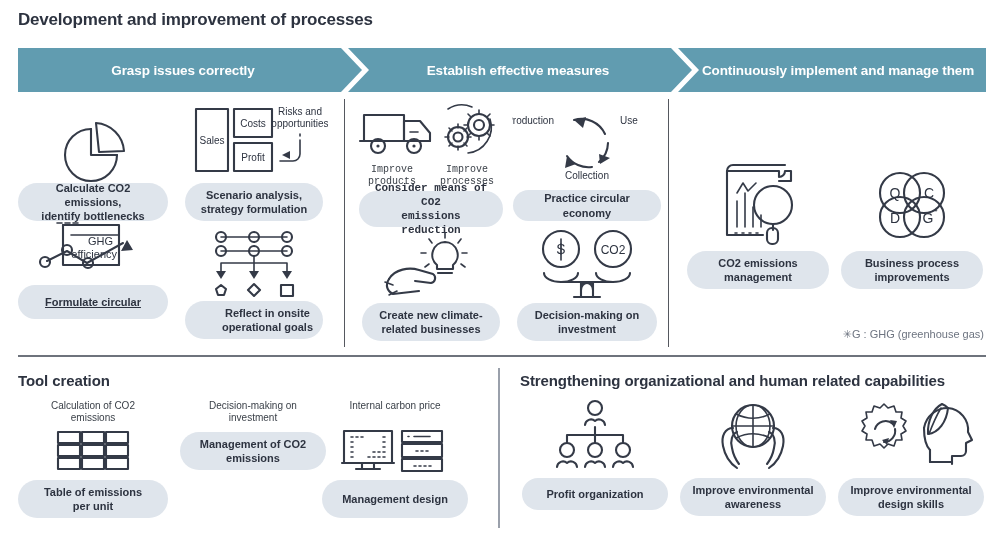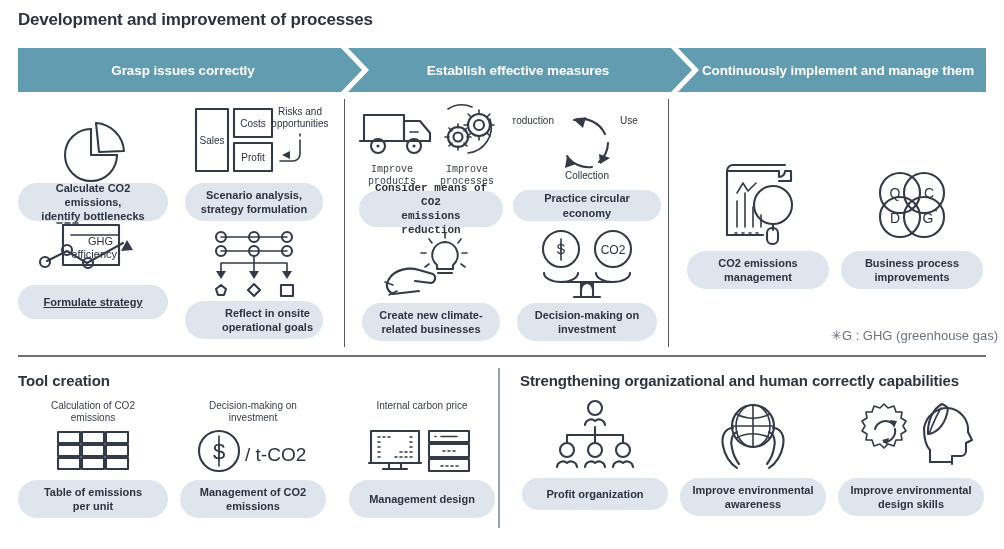--- a/index.html
+++ b/index.html
@@ -51,22 +51,22 @@
     background: #dfe5ec; border-radius: 22px;
     display: flex; align-items: center; justify-content: center; text-align: center;
     font-size: 11px; font-weight: bold; line-height: 1.28; color: #2d3340;
     padding: 7px 10px;
   }
 
   .sublabel { font-size: 10px; color: #3b4149; text-align: center; line-height: 1.2; font-weight: normal; }
 
   
   .footnote {
-    position: absolute; right: 6px; top: 328px;
-    font-size: 13px; color: #6d7480; white-space: nowrap;
+    position: absolute; right: 20px; top: 328px;
+    font-size: 11px; color: #6d7480; white-space: nowrap;
   }
 
   
   .hrule { position: absolute; left: 18px; top: 355px; width: 968px; height: 2px; background: #6e737c; }
 
   
   .bottom { position: absolute; left: 0; top: 362px; width: 1004px; height: 187px; }
   .bdiv { position: absolute; left: 498px; top: 6px; width: 2px; height: 160px; background: #9aa0ab; }
   .sec-title { position: absolute; font-size: 15px; font-weight: bold; color: #2d3340; letter-spacing: -0.1px; }
   .sec-title.t1 { left: 18px; top: 10px; }
@@ -147,21 +147,21 @@
           <text class="ictext" x="86" y="34" text-anchor="end">GHG</text>
           <text class="ictext" x="90" y="47" text-anchor="end">efficiency</text>
           <path class="st" d="M20 50 L40 40 L60 52 L96 32"></path>
           <circle class="st" cx="18" cy="51" r="5" fill="#fff"></circle>
           <circle class="st" cx="40" cy="39" r="5" fill="#fff"></circle>
           <circle class="st" cx="61" cy="52" r="5" fill="#fff"></circle>
           <path class="st-fill" d="M100 29 l6 10 l-12 1 z"></path>
         </svg>
       </div>
       <div class="pill" style="width:150px; height:34px;">
-        <span>Formulate strategy</span>
+        <span>Formulate circular</span>
       </div>
     </div>
 
     <div class="cell" style="left:180px; top:128px; width:148px;">
       <div class="iconbox" style="height:78px;">
         <svg width="110" height="74" viewBox="0 0 110 74">
           <path class="st-thin" d="M22 10 h66 M22 24 h66"></path>
           <circle class="st" cx="22" cy="10" r="5" fill="#fff"></circle>
           <circle class="st" cx="55" cy="10" r="5" fill="#fff"></circle>
           <circle class="st" cx="88" cy="10" r="5" fill="#fff"></circle>
@@ -311,21 +311,21 @@
 
     <div class="footnote" style="top:233px;">✳G : GHG (greenhouse gas)</div>
   </div>
 
   <div class="hrule"></div>
 
   <div class="bottom">
     <div class="bdiv"></div>
 
     <div class="sec-title t1">Tool creation</div>
-    <div class="sec-title t2">Strengthening organizational and human correctly capabilities</div>
+    <div class="sec-title t2">Strengthening organizational and human related capabilities</div>
 
     <div class="cell" style="left:18px; top:38px; width:150px;">
       <div class="sublabel" style="height:26px;">Calculation of CO2<br>emissions</div>
       <div class="iconbox" style="height:48px;">
         <svg width="78" height="46" viewBox="0 0 78 46">
           <rect class="st" x="4" y="4" width="22" height="11"></rect>
           <rect class="st" x="28" y="4" width="22" height="11"></rect>
           <rect class="st" x="52" y="4" width="22" height="11"></rect>
           <rect class="st" x="4" y="17" width="22" height="11"></rect>
           <rect class="st" x="28" y="17" width="22" height="11"></rect>
@@ -335,34 +335,26 @@
           <rect class="st" x="52" y="30" width="22" height="11"></rect>
         </svg>
       </div>
       <div class="pill" style="width:150px; height:38px; margin-top:6px;">
         <span>Table of emissions<br>per unit</span>
       </div>
     </div>
 
     <div class="cell" style="left:178px; top:38px; width:150px;">
       <div class="sublabel" style="height:26px;">Decision-making on<br>investment</div>
-      <div class="iconbox" style="height:48px;">
-        <svg width="116" height="46" viewBox="0 0 116 46">
-          <circle class="st" cx="24" cy="23" r="20"></circle>
-          <text class="ictext" x="24" y="31" text-anchor="middle" style="font-size:22px;">$</text>
-          <path class="st-thin" d="M24 8 v30"></path>
-          <text class="ictext" x="50" y="33" text-anchor="start" style="font-size:19px;">/ t-CO2</text>
-        </svg>
-      </div>
       <div class="pill" style="width:146px; height:38px; margin-top:6px;">
         <span>Management of CO2<br>emissions</span>
       </div>
     </div>
 
-    <div class="cell" style="left:349px; top:38px; width:146px;">
+    <div class="cell" style="left:322px; top:38px; width:146px;">
       <div class="sublabel" style="height:26px;">Internal carbon price</div>
       <div class="iconbox" style="height:48px;">
         <svg width="110" height="46" viewBox="0 0 110 46">
           <rect class="st" x="4" y="3" width="48" height="32"></rect>
           <path class="st" d="M2 35 h52"></path>
           <path class="st" d="M22 35 v6 M34 35 v6 M16 41 h24"></path>
           <path class="st-thin" d="M11 9 h2 M16 9 h2 M21 9 h2 M11 14 h2 M11 19 h2 M11 24 h2 M11 29 h2 M43 9 h2 M43 14 h2 M43 19 h2 M43 24 h2 M33 24 h2 M38 24 h2 M28 29 h2 M33 29 h2 M38 29 h2 M43 29 h2"></path>
           <rect class="st" x="62" y="3" width="40" height="11"></rect>
           <rect class="st" x="62" y="16" width="40" height="13"></rect>
           <rect class="st" x="62" y="31" width="40" height="12"></rect>

